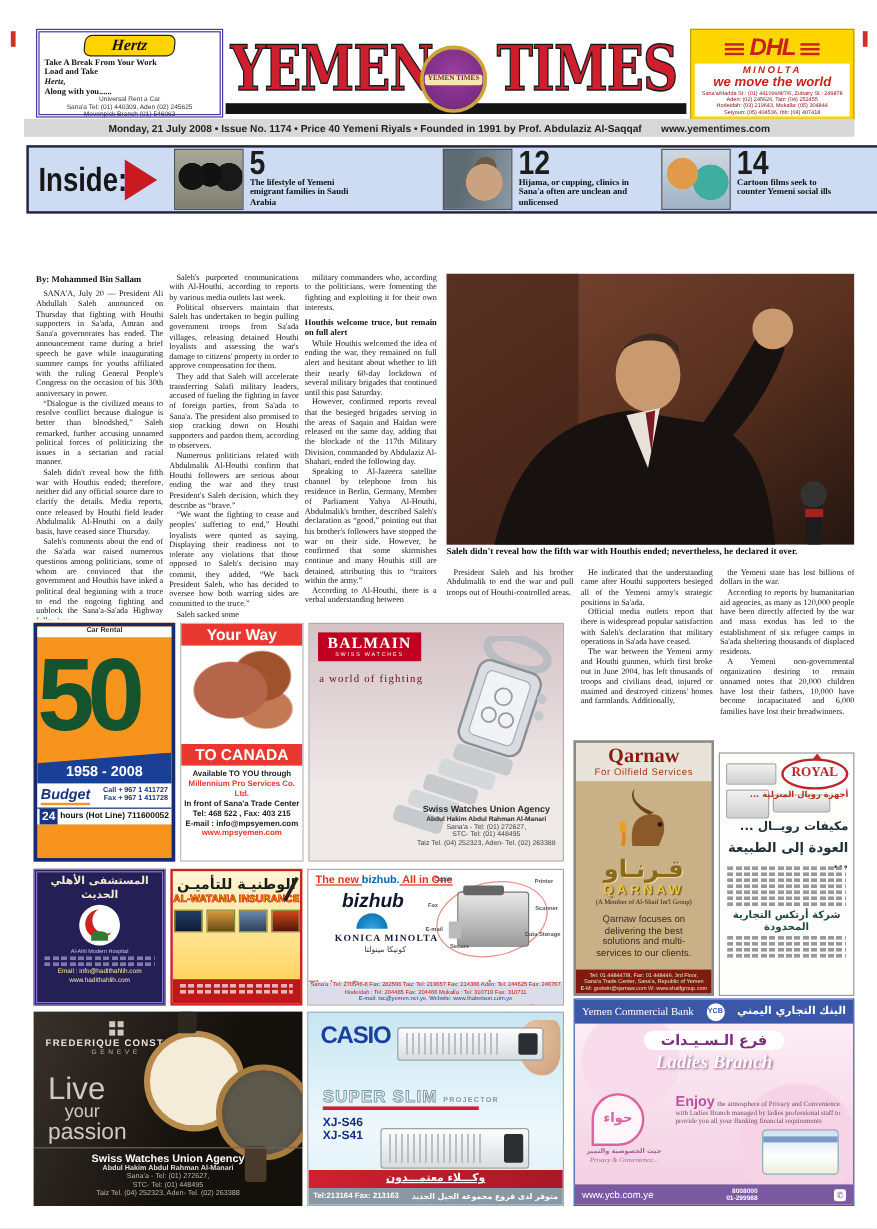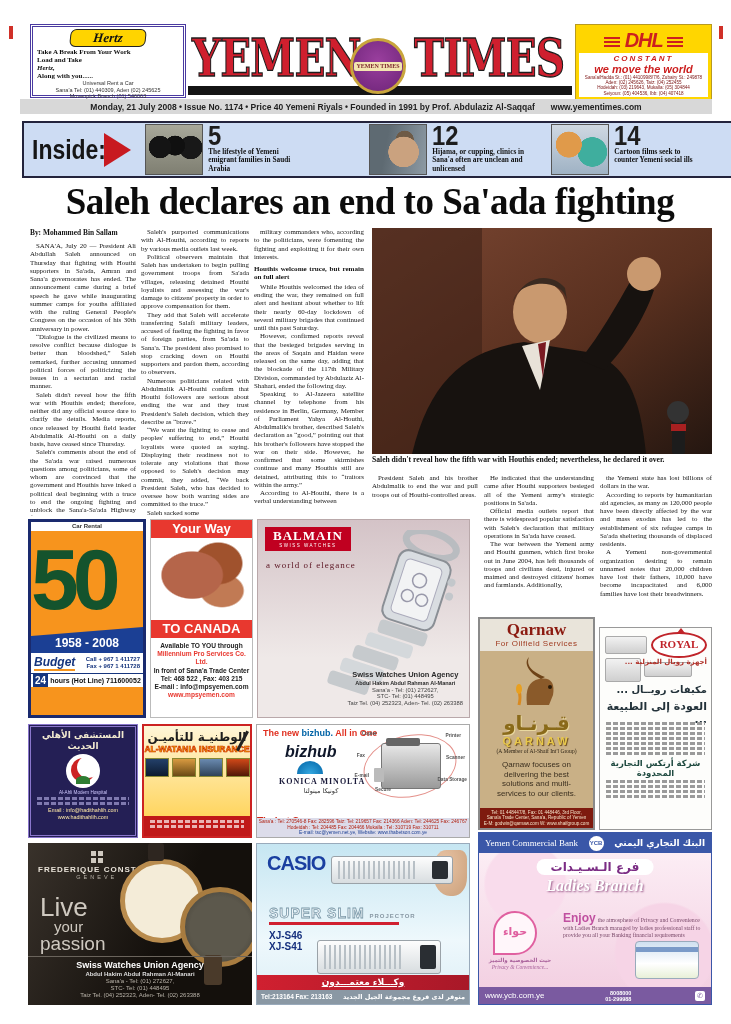--- a/index.html
+++ b/index.html
@@ -128,21 +128,21 @@
   .watania-ar{font:bold 12px/14px "DejaVu Sans",sans-serif;color:#1c1c1c;text-align:center;direction:rtl;margin-top:4px;}
   .watania-pen{position:absolute;right:6px;top:4px;width:3px;height:22px;background:#222;transform:rotate(28deg);}
   .watania-en{font:bold 8.5px/10px "Liberation Sans",sans-serif;color:#f5c400;-webkit-text-stroke:.6px #cc2200;text-align:center;}
   .watania-pics{display:flex;justify-content:center;gap:3px;margin-top:4px;}
   .watania-pic{width:22px;height:17px;border:1px solid #883;}
   .watania-strip{position:absolute;left:0;right:0;bottom:0;height:18px;background:#c01818;padding-top:2px;}
   .watania-strip .faux{background:repeating-linear-gradient(90deg,#ffffffaa 0 5px,transparent 5px 7px);}
   
   .bizhub{left:256px;top:724px;width:214px;height:114px;border:1px solid #aaa;background:#fff;}
   .bizhub-tag{font:bold 9px/12px "Liberation Sans",sans-serif;text-align:left;padding:2px 0 0 6px;}
-  .bizhub-tag .red{color:#e03020;} .bizhub-tag .blue{color:#0063a6;}
+  .bizhub-tag .red{color:#e03020;text-decoration:underline;} .bizhub-tag .blue{color:#0063a6;}
   .bizhub-brand{font:italic bold 16px/17px "Liberation Sans",sans-serif;color:#0f172a;margin:4px 0 0 28px;}
   .bizhub-globe{width:26px;height:13px;border-radius:13px 13px 0 0;background:radial-gradient(circle at 50% 100%,#35a8e0,#0063a6);margin:1px 0 0 40px;}
   .bizhub-km{font:bold 8px/10px "Liberation Serif",serif;color:#1a1a3a;letter-spacing:1px;margin:3px 0 0 22px;}
   .bizhub-km-ar{font:6.5px/8px "DejaVu Sans",sans-serif;color:#333;margin-left:34px;direction:rtl;width:60px;text-align:center;}
   .copier{position:absolute;right:28px;top:18px;width:58px;height:44px;background:linear-gradient(#e8e8e8,#9a9a9a);
           border:1px solid #777;border-radius:3px;}
   .copier:before{content:"";position:absolute;left:4px;top:-6px;width:34px;height:8px;background:#666;border-radius:2px;}
   .copier:after{content:"";position:absolute;left:-8px;bottom:6px;width:10px;height:14px;background:#bbb;border-radius:1px;}
   .orbit{position:absolute;right:12px;top:10px;width:92px;height:60px;border:1px solid #e4908a;border-radius:50%;transform:rotate(-12deg);}
   .biz-label{position:absolute;font:bold 4.8px/5.5px "Liberation Sans",sans-serif;color:#555;}
@@ -246,21 +246,21 @@
     <span class="mast-logo-inner">YEMEN TIMES</span>
   </div>
 
   <div class="abs dhl">
     <div class="dhl-logo">
       <span class="dhl-stripe"></span>
       <span>DHL</span>
       <span class="dhl-stripe"></span>
     </div>
     <div class="dhl-white">
-      <div class="dhl-exp">CONSTANT</div>
+      <div class="dhl-exp">MINOLTA</div>
       <div class="dhl-tag">we move the world</div>
       <div class="dhl-fine">
           <p>Sana'a/Hadda St.: (01) 441099/8/7/6, Zubairy St.: 249878</p>
           <p>Aden: (02) 245626, Taiz: (04) 252455</p>
           <p>Hodeidah: (03) 219643, Mukalla: (05) 304844</p>
           <p>Seiyoun: (05) 404536, Ibb: (04) 407418</p>
         </div>
     </div>
   </div>
 
@@ -288,21 +288,20 @@
     </div>
     <div class="inside-item">
       <div class="inside-thumb thumb3"></div>
       <div>
         <div class="inside-num">14</div>
         <div class="inside-text" style="width:88px;">Cartoon films seek to counter Yemeni social ills</div>
       </div>
     </div>
   </div>
 
-  <div class="abs headline">Saleh declares an end to Sa'ada fighting</div>
 
   <div class="bodycol" style="left:30px;top:228px;width:106px;height:288px;">
     <div class="byline">By: Mohammed Bin Sallam</div>
     <div>
         <p>SANA'A, July 20 — President Ali Abdullah Saleh announced on Thursday that fighting with Houthi supporters in Sa'ada, Amran and Sana'a governorates has ended. The announcement came during a brief speech he gave while inaugurating summer camps for youths affiliated with the ruling General People's Congress on the occasion of his 30th anniversary in power.</p>
         <p>“Dialogue is the civilized means to resolve conflict because dialogue is better than bloodshed,” Saleh remarked, further accusing unnamed political forces of politicizing the issues in a sectarian and racial manner.</p>
         <p>Saleh didn't reveal how the fifth war with Houthis ended; therefore, neither did any official source dare to clarify the details. Media reports, once released by Houthi field leader Abdulmalik Al-Houthi on a daily basis, have ceased since Thursday.</p>
         <p>Saleh's comments about the end of the Sa'ada war raised numerous questions among politicians, some of whom are convinced that the government and Houthis have inked a political deal beginning with a truce to end the ongoing fighting and unblock the Sana'a-Sa'ada Highway following</p>
       </div>
   </div>
@@ -403,21 +402,21 @@
       <div>E-mail : info@mpsyemen.com</div>
       <div class="red">www.mpsyemen.com</div>
     </div>
   </div>
 
   <div class="ad balmain">
     <div class="balmain-box">
       <div class="balmain-brand">BALMAIN</div>
       <div class="balmain-sub">SWISS WATCHES</div>
     </div>
-    <div class="balmain-tag">a world of elegance</div>
+    <div class="balmain-tag">a world of fighting</div>
     <svg class="abs" style="left:60px;top:10px;" width="150" height="185" viewBox="0 0 150 185">
       <g transform="rotate(18 90 70)">
         <ellipse cx="95" cy="10" rx="26" ry="12" fill="none" stroke="#b9bcc0" stroke-width="7"></ellipse>
         <rect x="68" y="22" width="54" height="72" rx="10" fill="#d9dde1" stroke="#8a8f95" stroke-width="2"></rect>
         <rect x="76" y="30" width="38" height="56" rx="5" fill="#f2f3f4" stroke="#aab"></rect>
         <circle cx="95" cy="48" r="7" fill="none" stroke="#99a" stroke-width="1.5"></circle>
         <circle cx="88" cy="66" r="6" fill="none" stroke="#99a" stroke-width="1.5"></circle>
         <circle cx="103" cy="66" r="6" fill="none" stroke="#99a" stroke-width="1.5"></circle>
         <circle cx="126" cy="40" r="4" fill="#c3c7cb"></circle>
           <circle cx="128" cy="54" r="4" fill="#c3c7cb"></circle>

